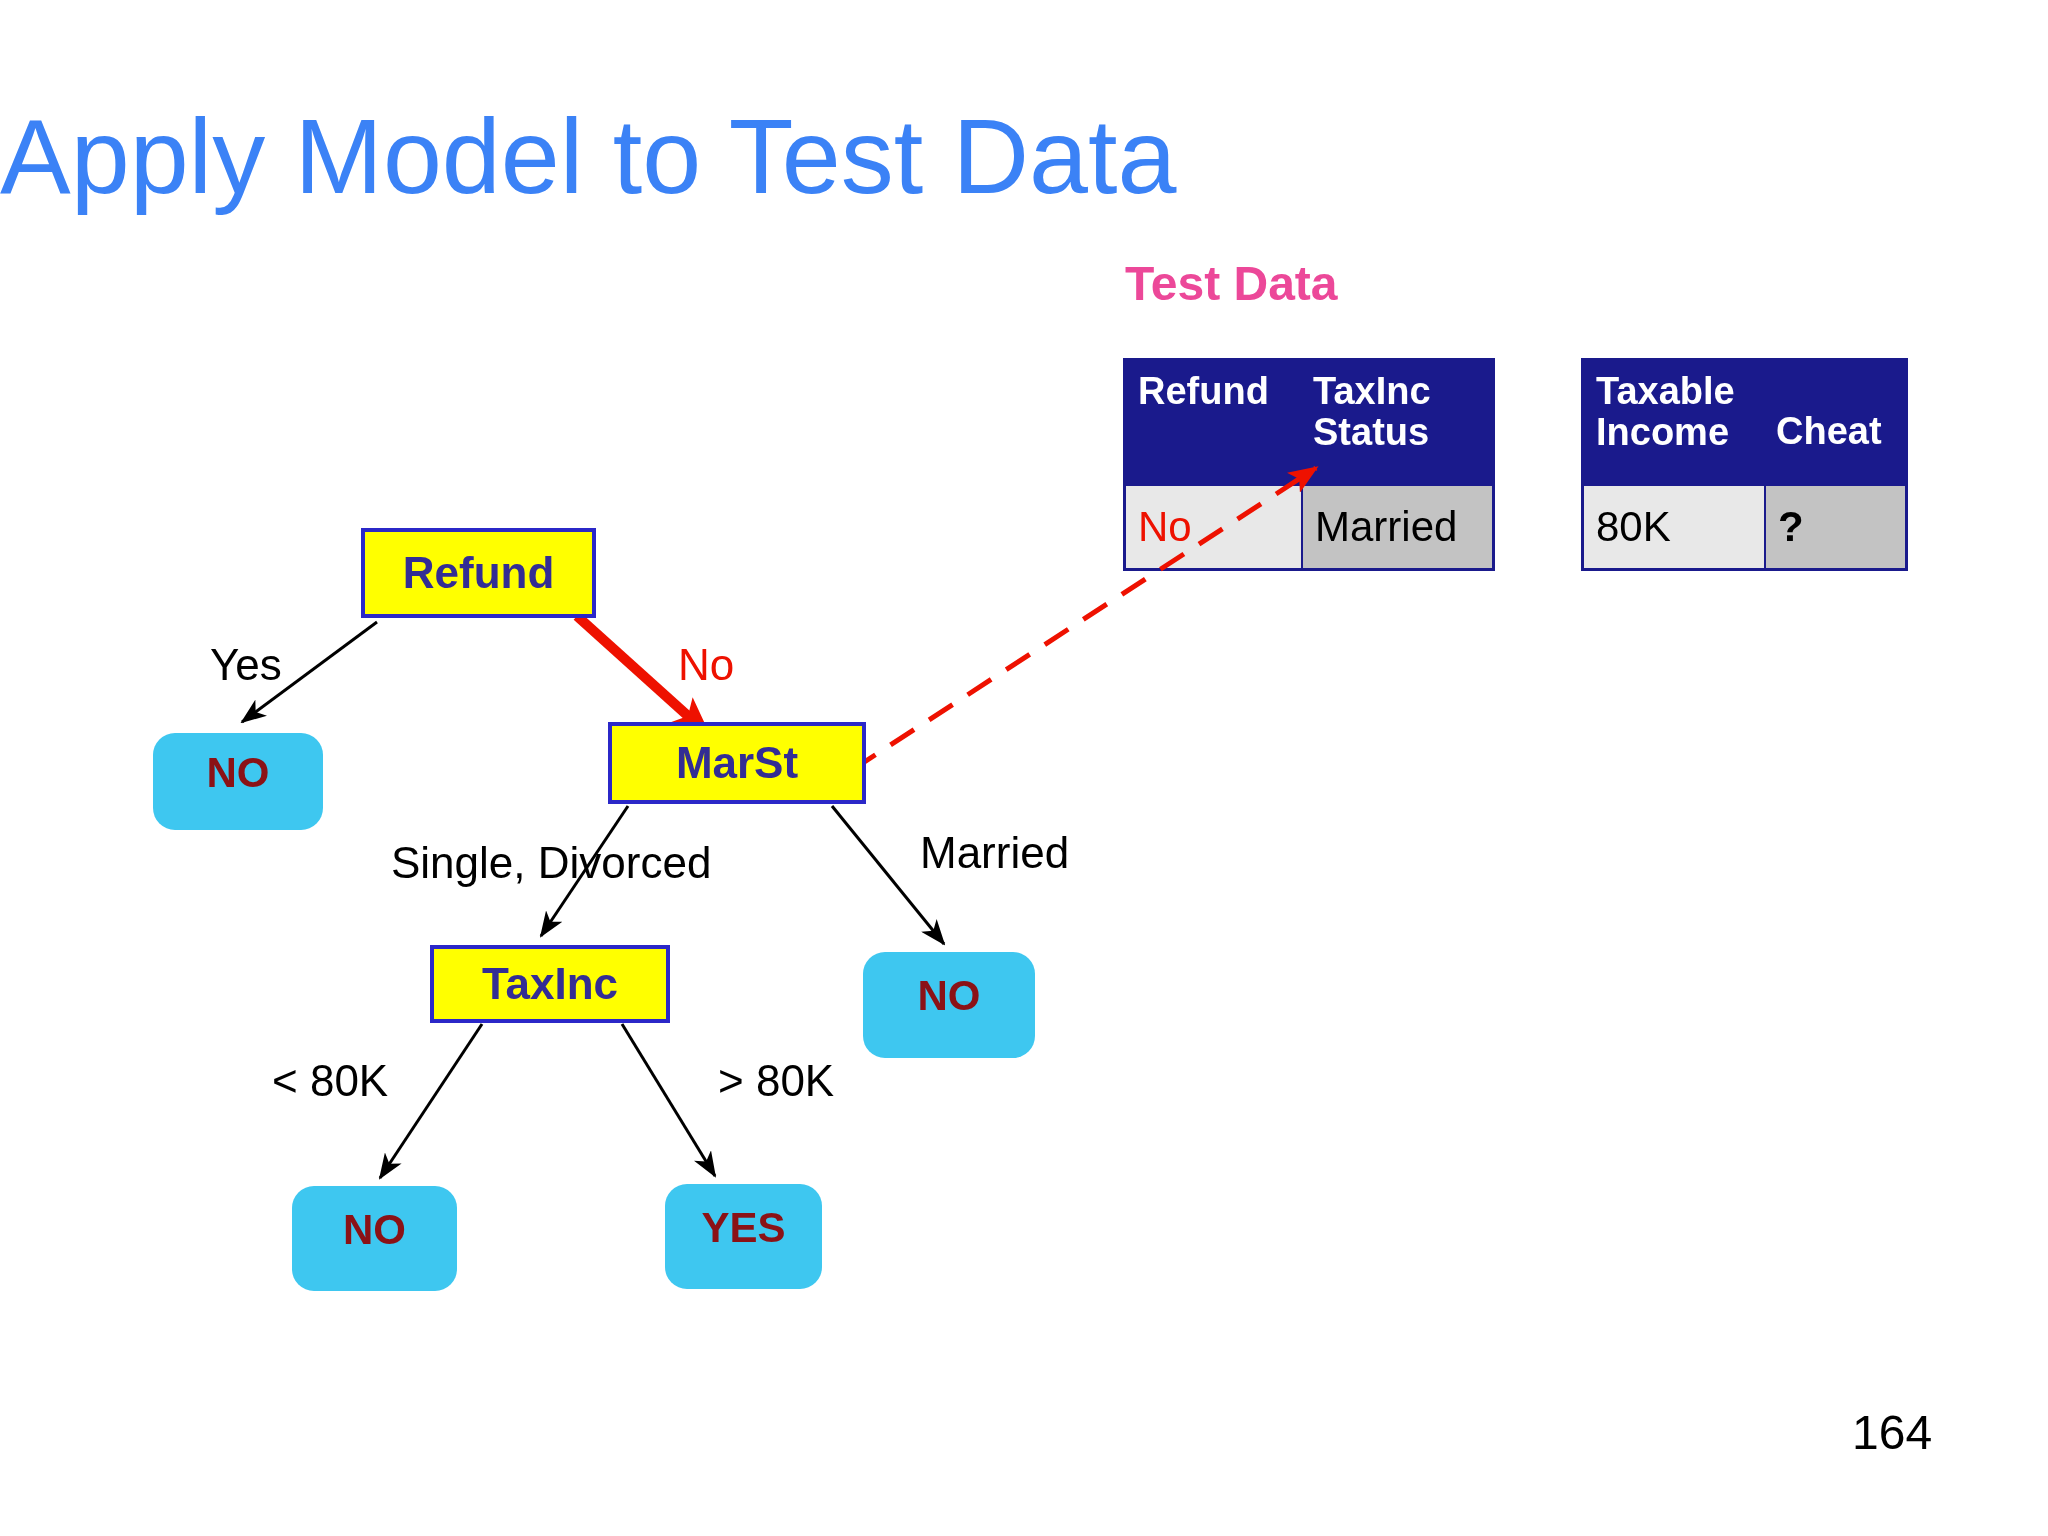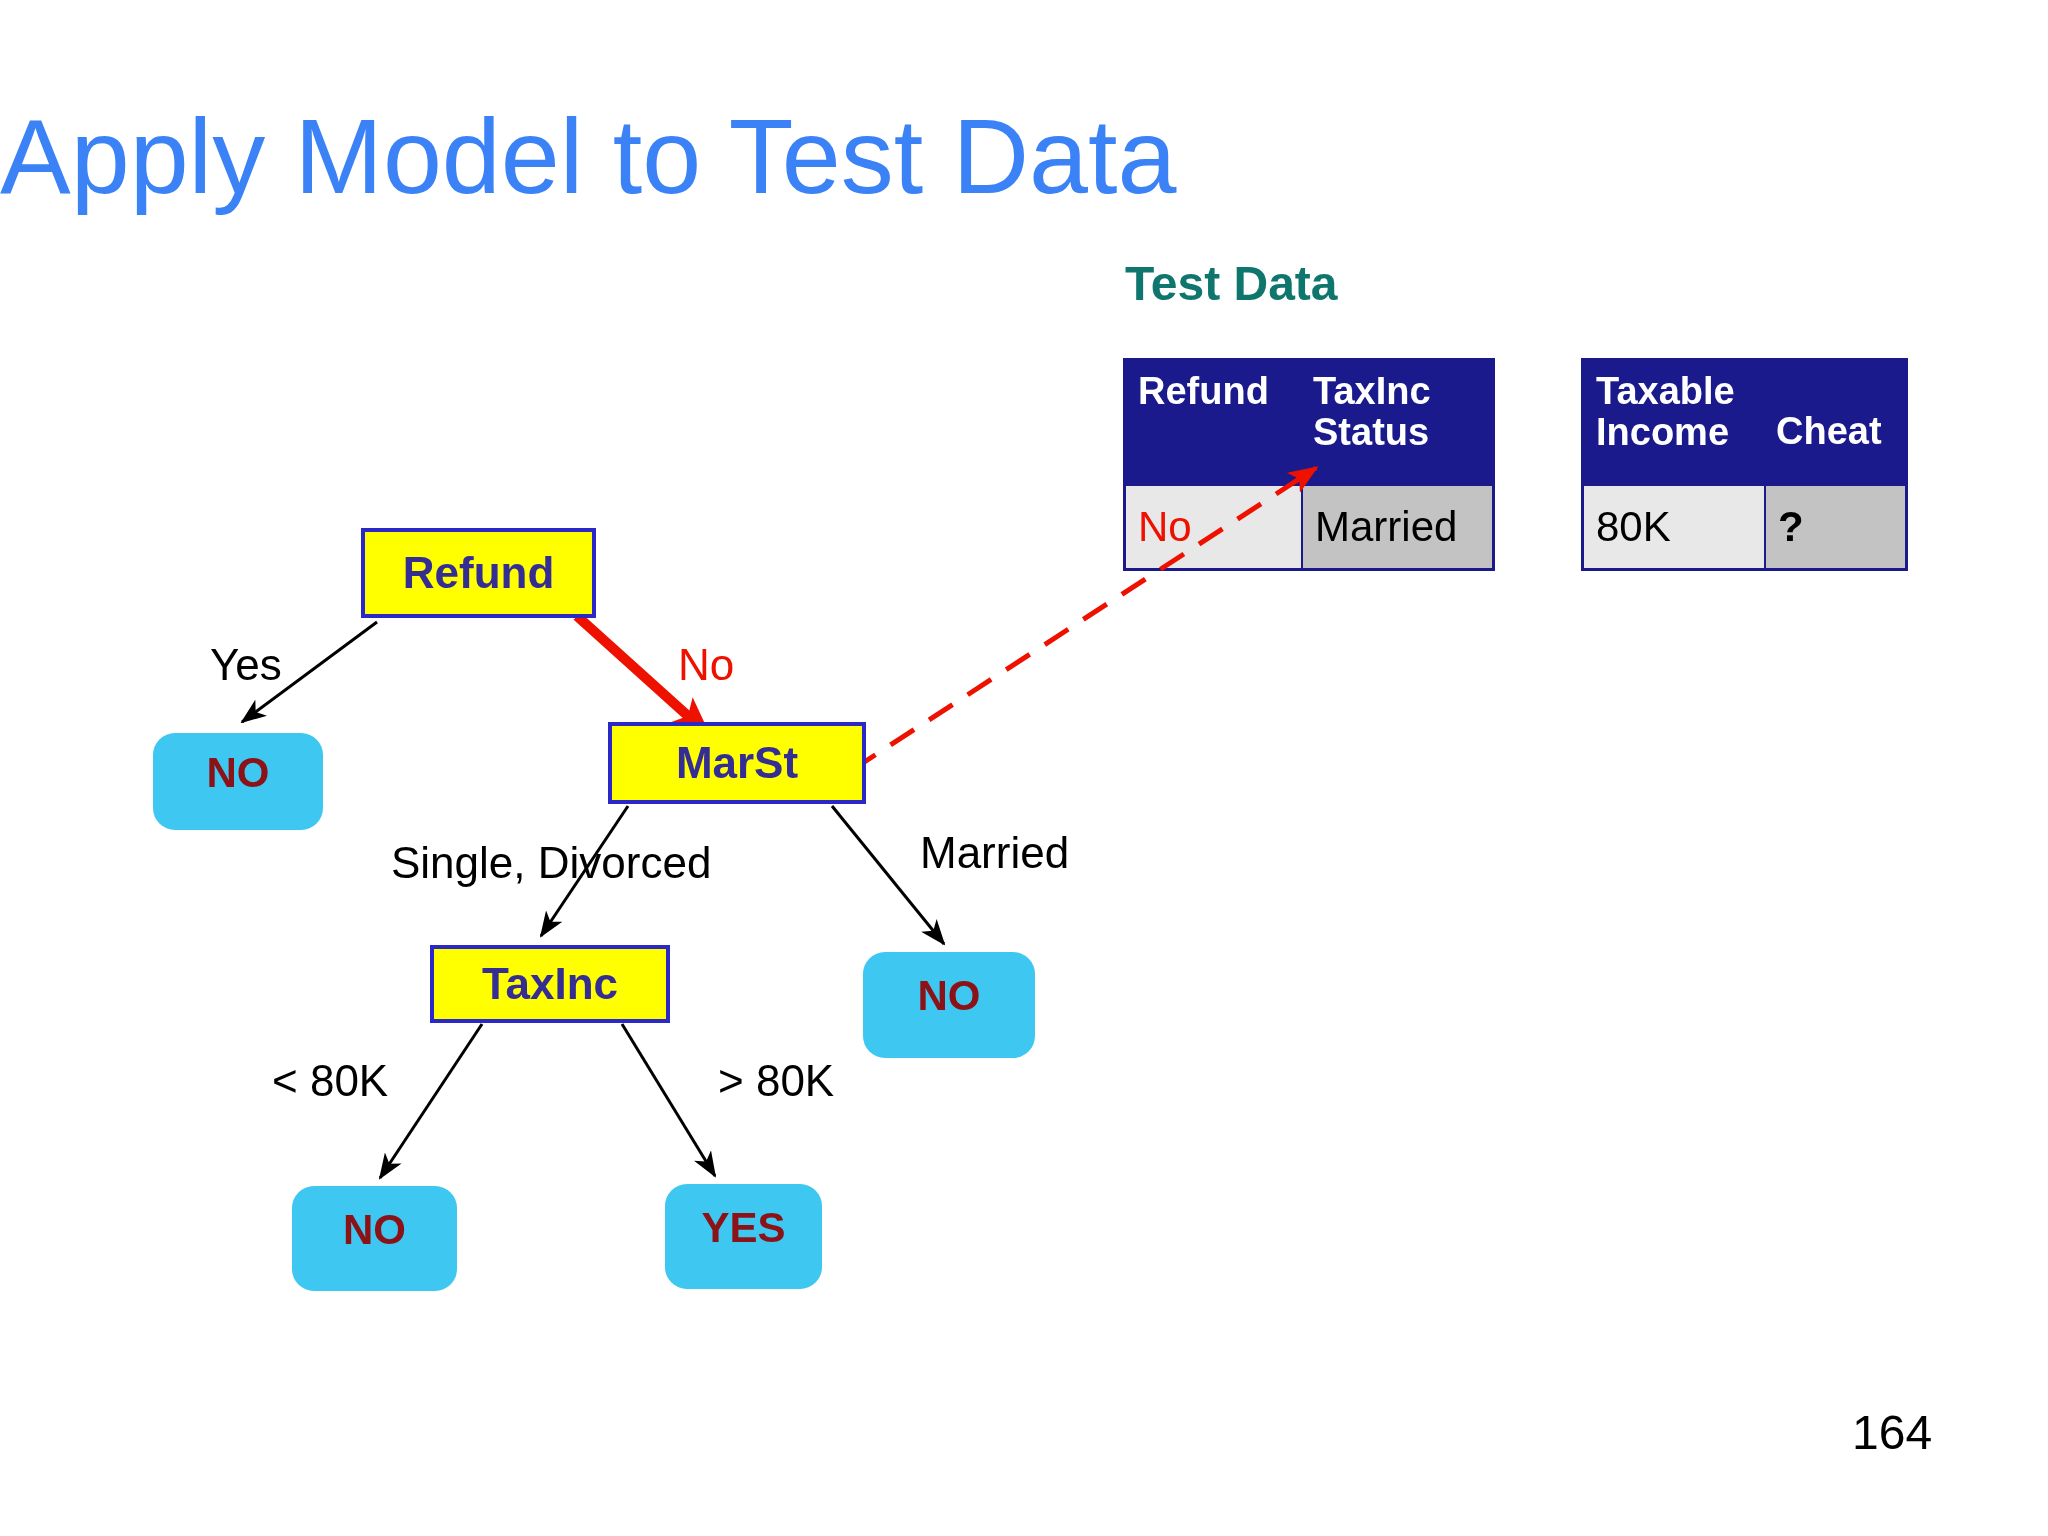--- a/index.html
+++ b/index.html
@@ -7,21 +7,21 @@
     width:2048px;height:1536px;position:relative;background:#ffffff;
     font-family:"Liberation Sans", sans-serif;overflow:hidden;
   }
   .abs{position:absolute;}
   
   .slide-title{
     left:0;right:0;top:88px;text-align:left;
     font-size:106px;color:#3b82f6;letter-spacing:0px;z-index:3;margin-top:8px;
   }
   .section-label{
-    left:1125px;top:256px;font-size:48px;font-weight:bold;color:#0f766e;z-index:3;
+    left:1125px;top:256px;font-size:48px;font-weight:bold;color:#ec4899;z-index:3;
   }
   .page-number{
     left:1852px;top:1405px;font-size:48px;color:#000;z-index:3;
   }
   
   .tblock{
     position:absolute;top:358px;z-index:2;box-sizing:border-box;
     border:3px solid var(--header-navy);background:var(--header-navy);
   }
   .tblock-a{left:1123px;width:372px;}

